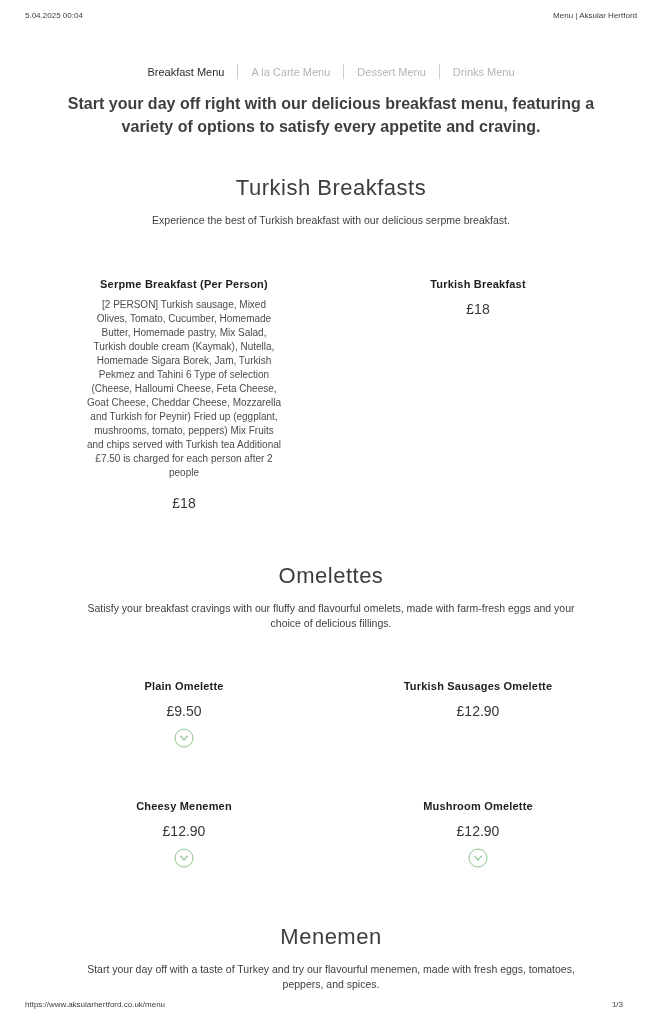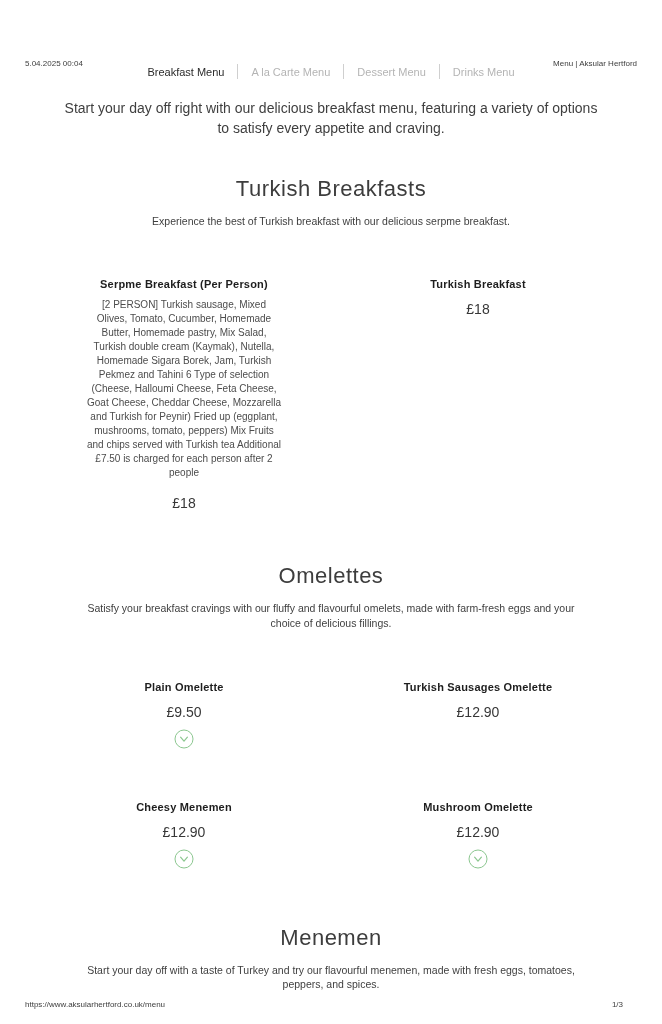--- a/index.html
+++ b/index.html
@@ -12,21 +12,20 @@
     overflow: hidden;
   }
 
   
   .print-header {
     position: absolute;
     top: 11px; left: 25px; right: 25px;
     height: 12px;
     font-size: 8px;
     color: #3d3d3d;
-    margin-top: 48px;
   }
   .print-header .date { position: absolute; left: 0; top: 0; }
   .print-header .title { position: absolute; left: 0; right: 0; top: 0; text-align: right; }
   .print-footer {
     position: absolute;
     bottom: 12px; left: 25px; right: 39px;
     height: 12px;
     font-size: 8px;
     color: #3d3d3d;
     text-align: center;
@@ -55,25 +54,26 @@
     white-space: nowrap;
   }
   .tab.active { color: #2b2b2b; }
   .tab-sep {
     width: 1px; height: 15px;
     background: #cfcfcf;
     margin: 0 13px;
   }
 
   .intro {
-    margin: 19px auto 0;
+    margin: 13px auto 0;
     max-width: 540px;
-    font-size: 14px;
+    font-size: 16px;
     line-height: 1.45;
     color: #3f3f3f;
+    font-weight: bold;
   }
 
   
   .menu-section { margin-top: 37px; }
   .menu-section + .menu-section { margin-top: 52px; }
   .section-title {
     font-size: 22px;
     font-weight: 300;
     letter-spacing: 0.5px;
     color: #3d3d3d;

